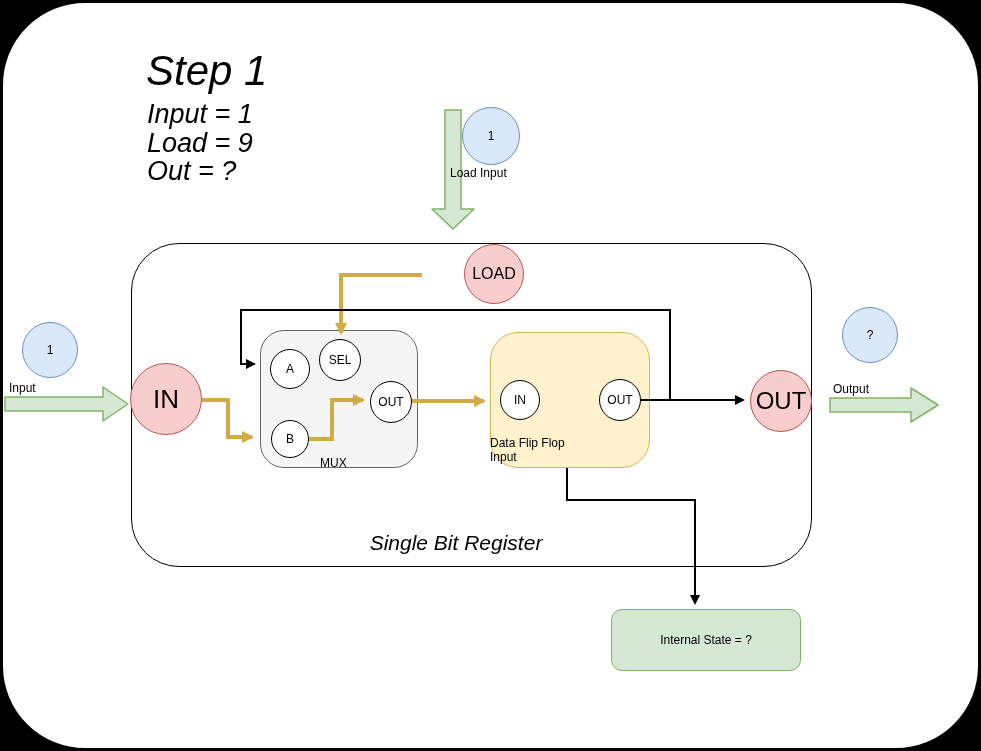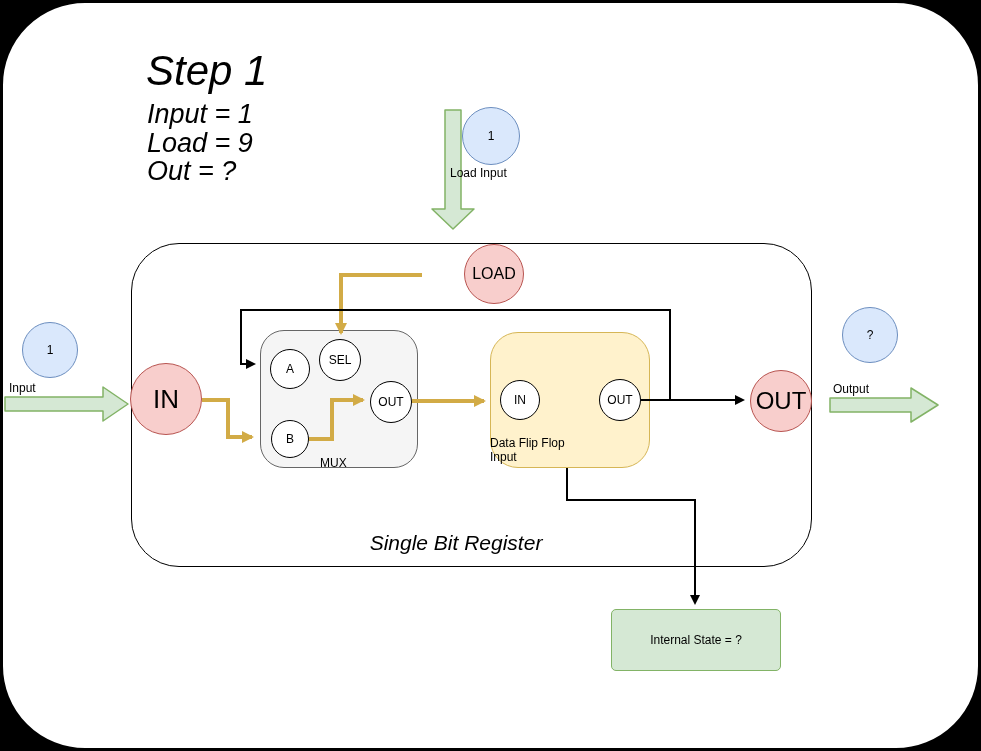--- a/index.html
+++ b/index.html
@@ -10,21 +10,21 @@
   .abs{position:absolute;font-style:italic;}
   .title{left:146px;top:48px;font-size:42px;line-height:1.1;}
   .conds{left:147px;top:100px;font-size:27px;line-height:28.5px;}
   .box{position:absolute;box-sizing:border-box;background:transparent;}
   .register-box{left:131px;top:243px;width:681px;height:324px;
                 border:1.5px solid #000;border-radius:48px;}
   .mux-box{left:260px;top:330px;width:158px;height:138px;border-radius:24px;
            background:var(--gray-fill);border:1px solid var(--gray-stroke);}
   .dff-box{left:490px;top:332px;width:160px;height:136px;border-radius:28px;
            background:var(--yellow-fill);border:1.5px solid var(--yellow-stroke);}
-  .state-box{left:611px;top:609px;width:170px;height:62px;border-radius:5px;
+  .state-box{left:611px;top:609px;width:190px;height:62px;border-radius:11px;
              background:var(--green-fill);border:1px solid var(--green-stroke);
              display:flex;align-items:center;justify-content:center;font-size:12px;}
   .circle{position:absolute;box-sizing:border-box;border-radius:50%;
           display:flex;align-items:center;justify-content:center;}
   .pink{background:var(--pink-fill);border:1.5px solid var(--pink-stroke);}
   .blue{background:var(--blue-fill);border:1.5px solid var(--blue-stroke);font-size:12px;}
   .port{background:#fff;border:1.5px solid #000;font-size:12px;}
   .lbl{position:absolute;font-size:12px;text-align:left;}
   .reg-lbl{left:306px;top:531px;width:300px;text-align:center;font-size:21px;}
   svg{position:absolute;left:0;top:0;pointer-events:none;}

